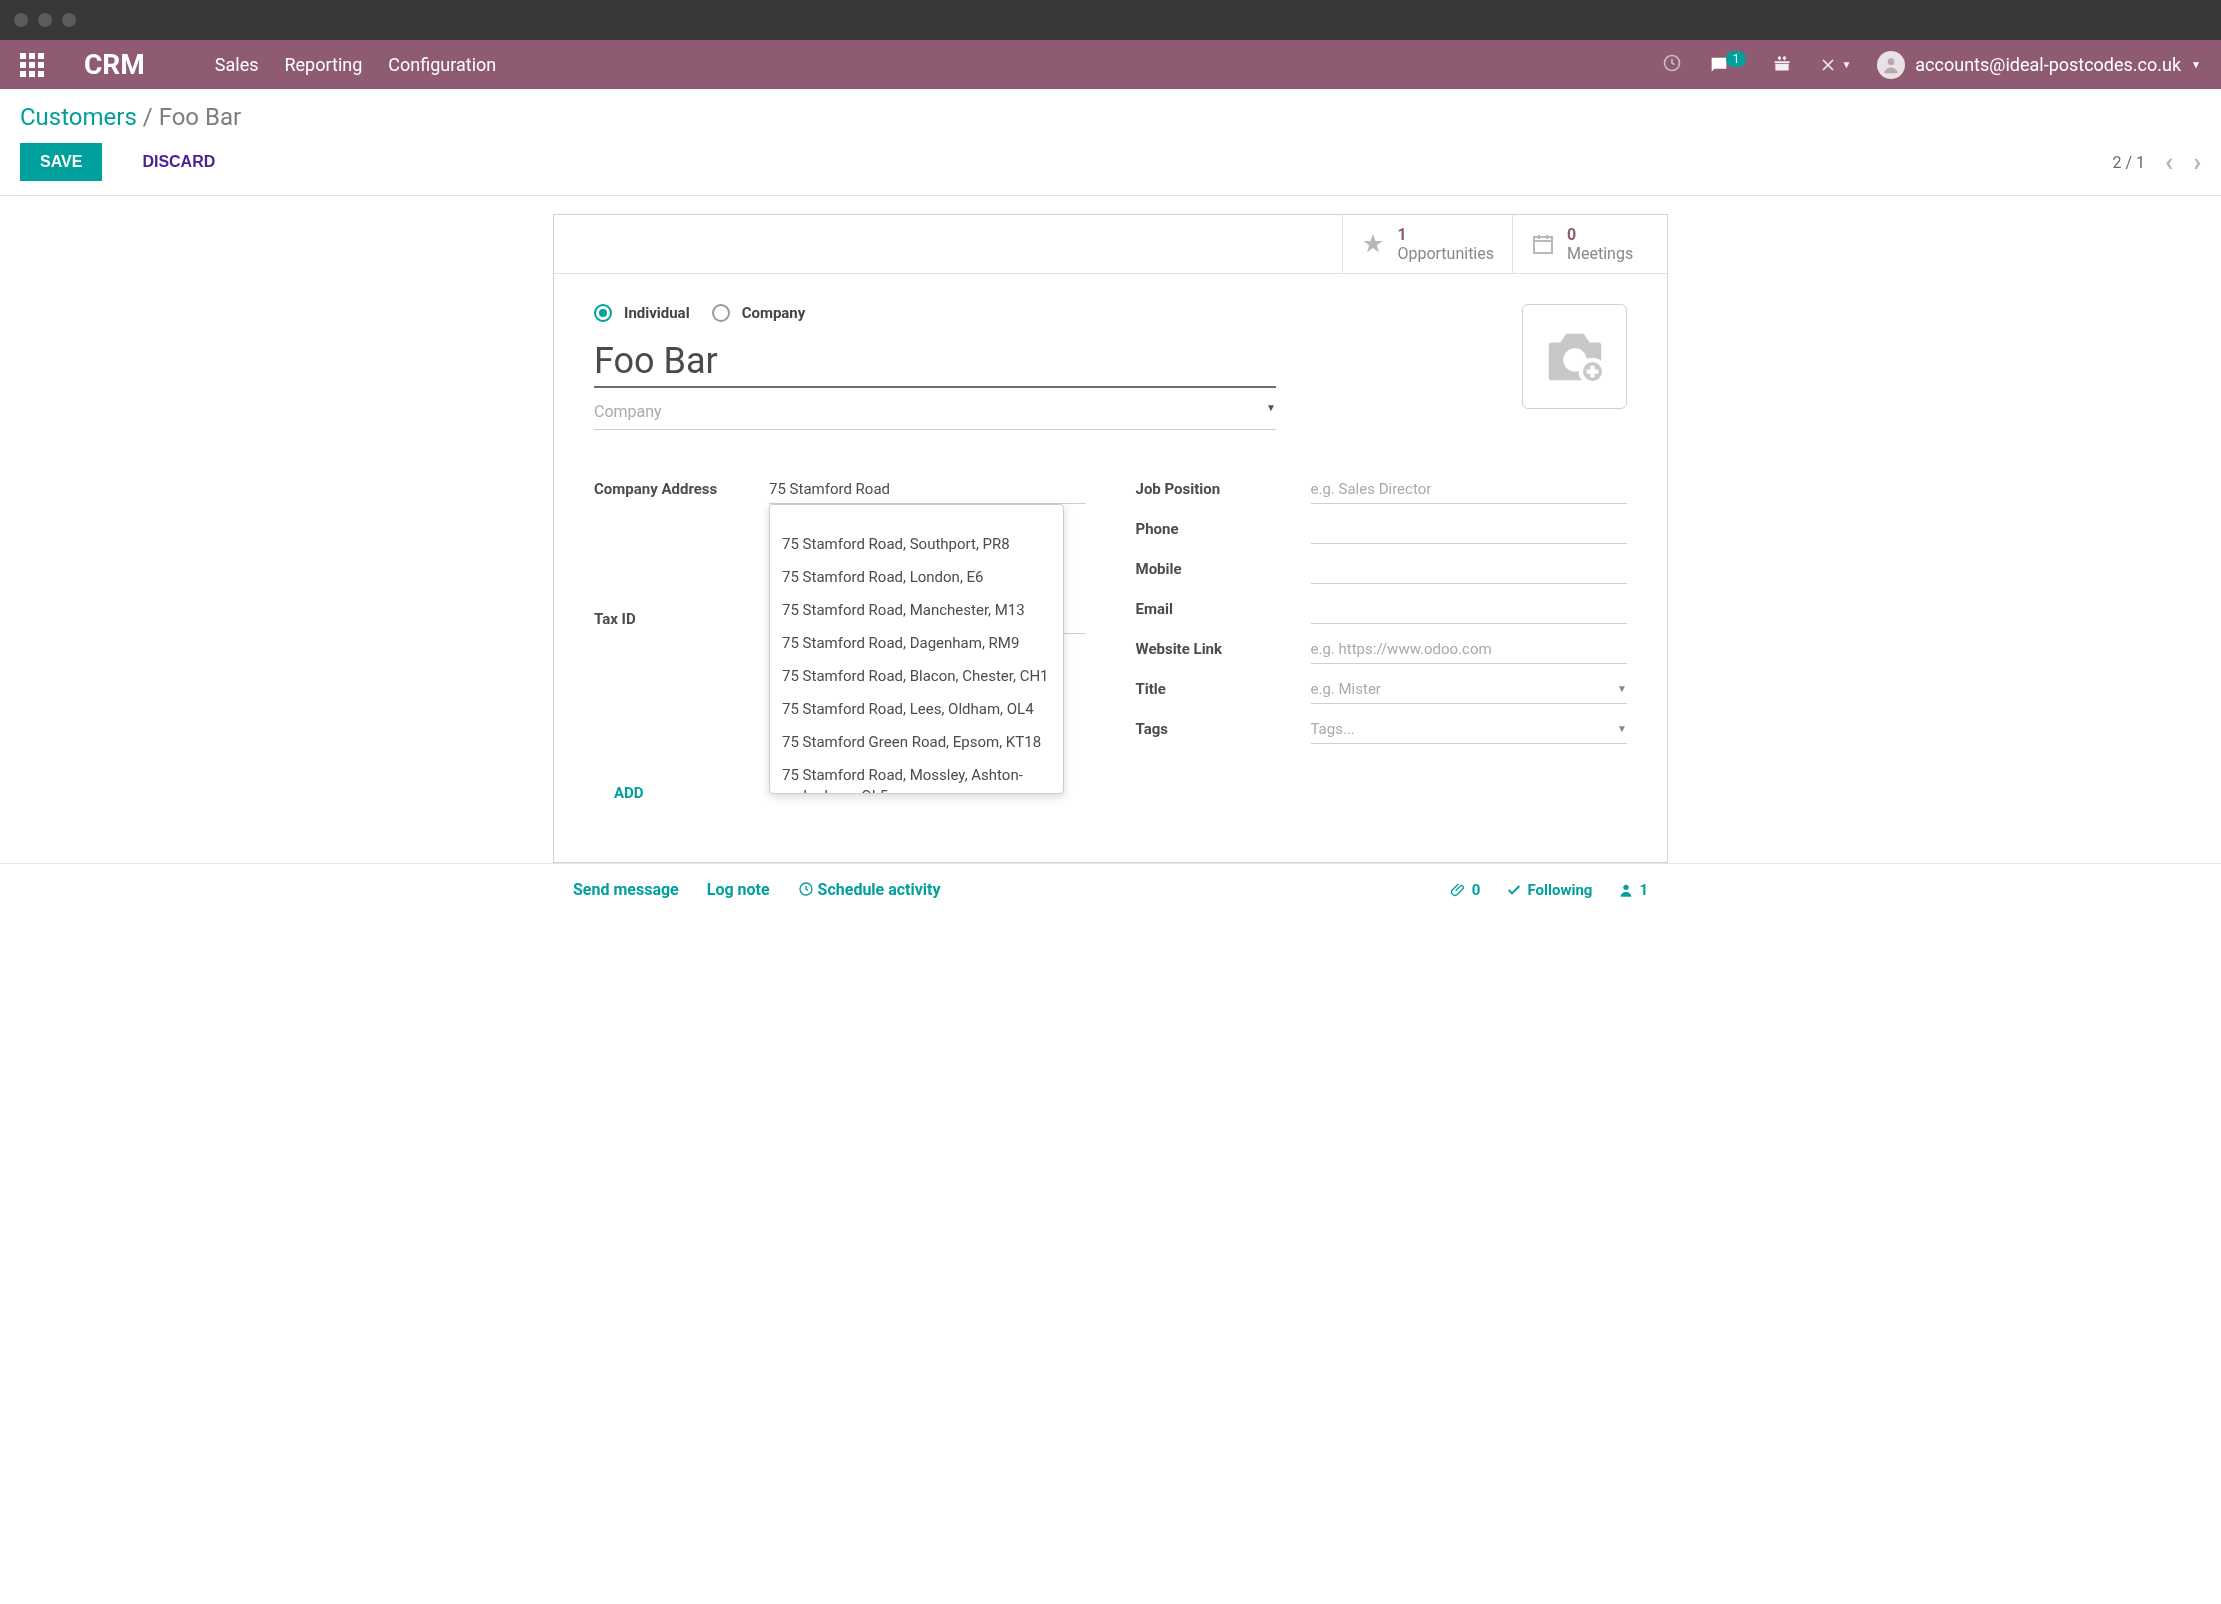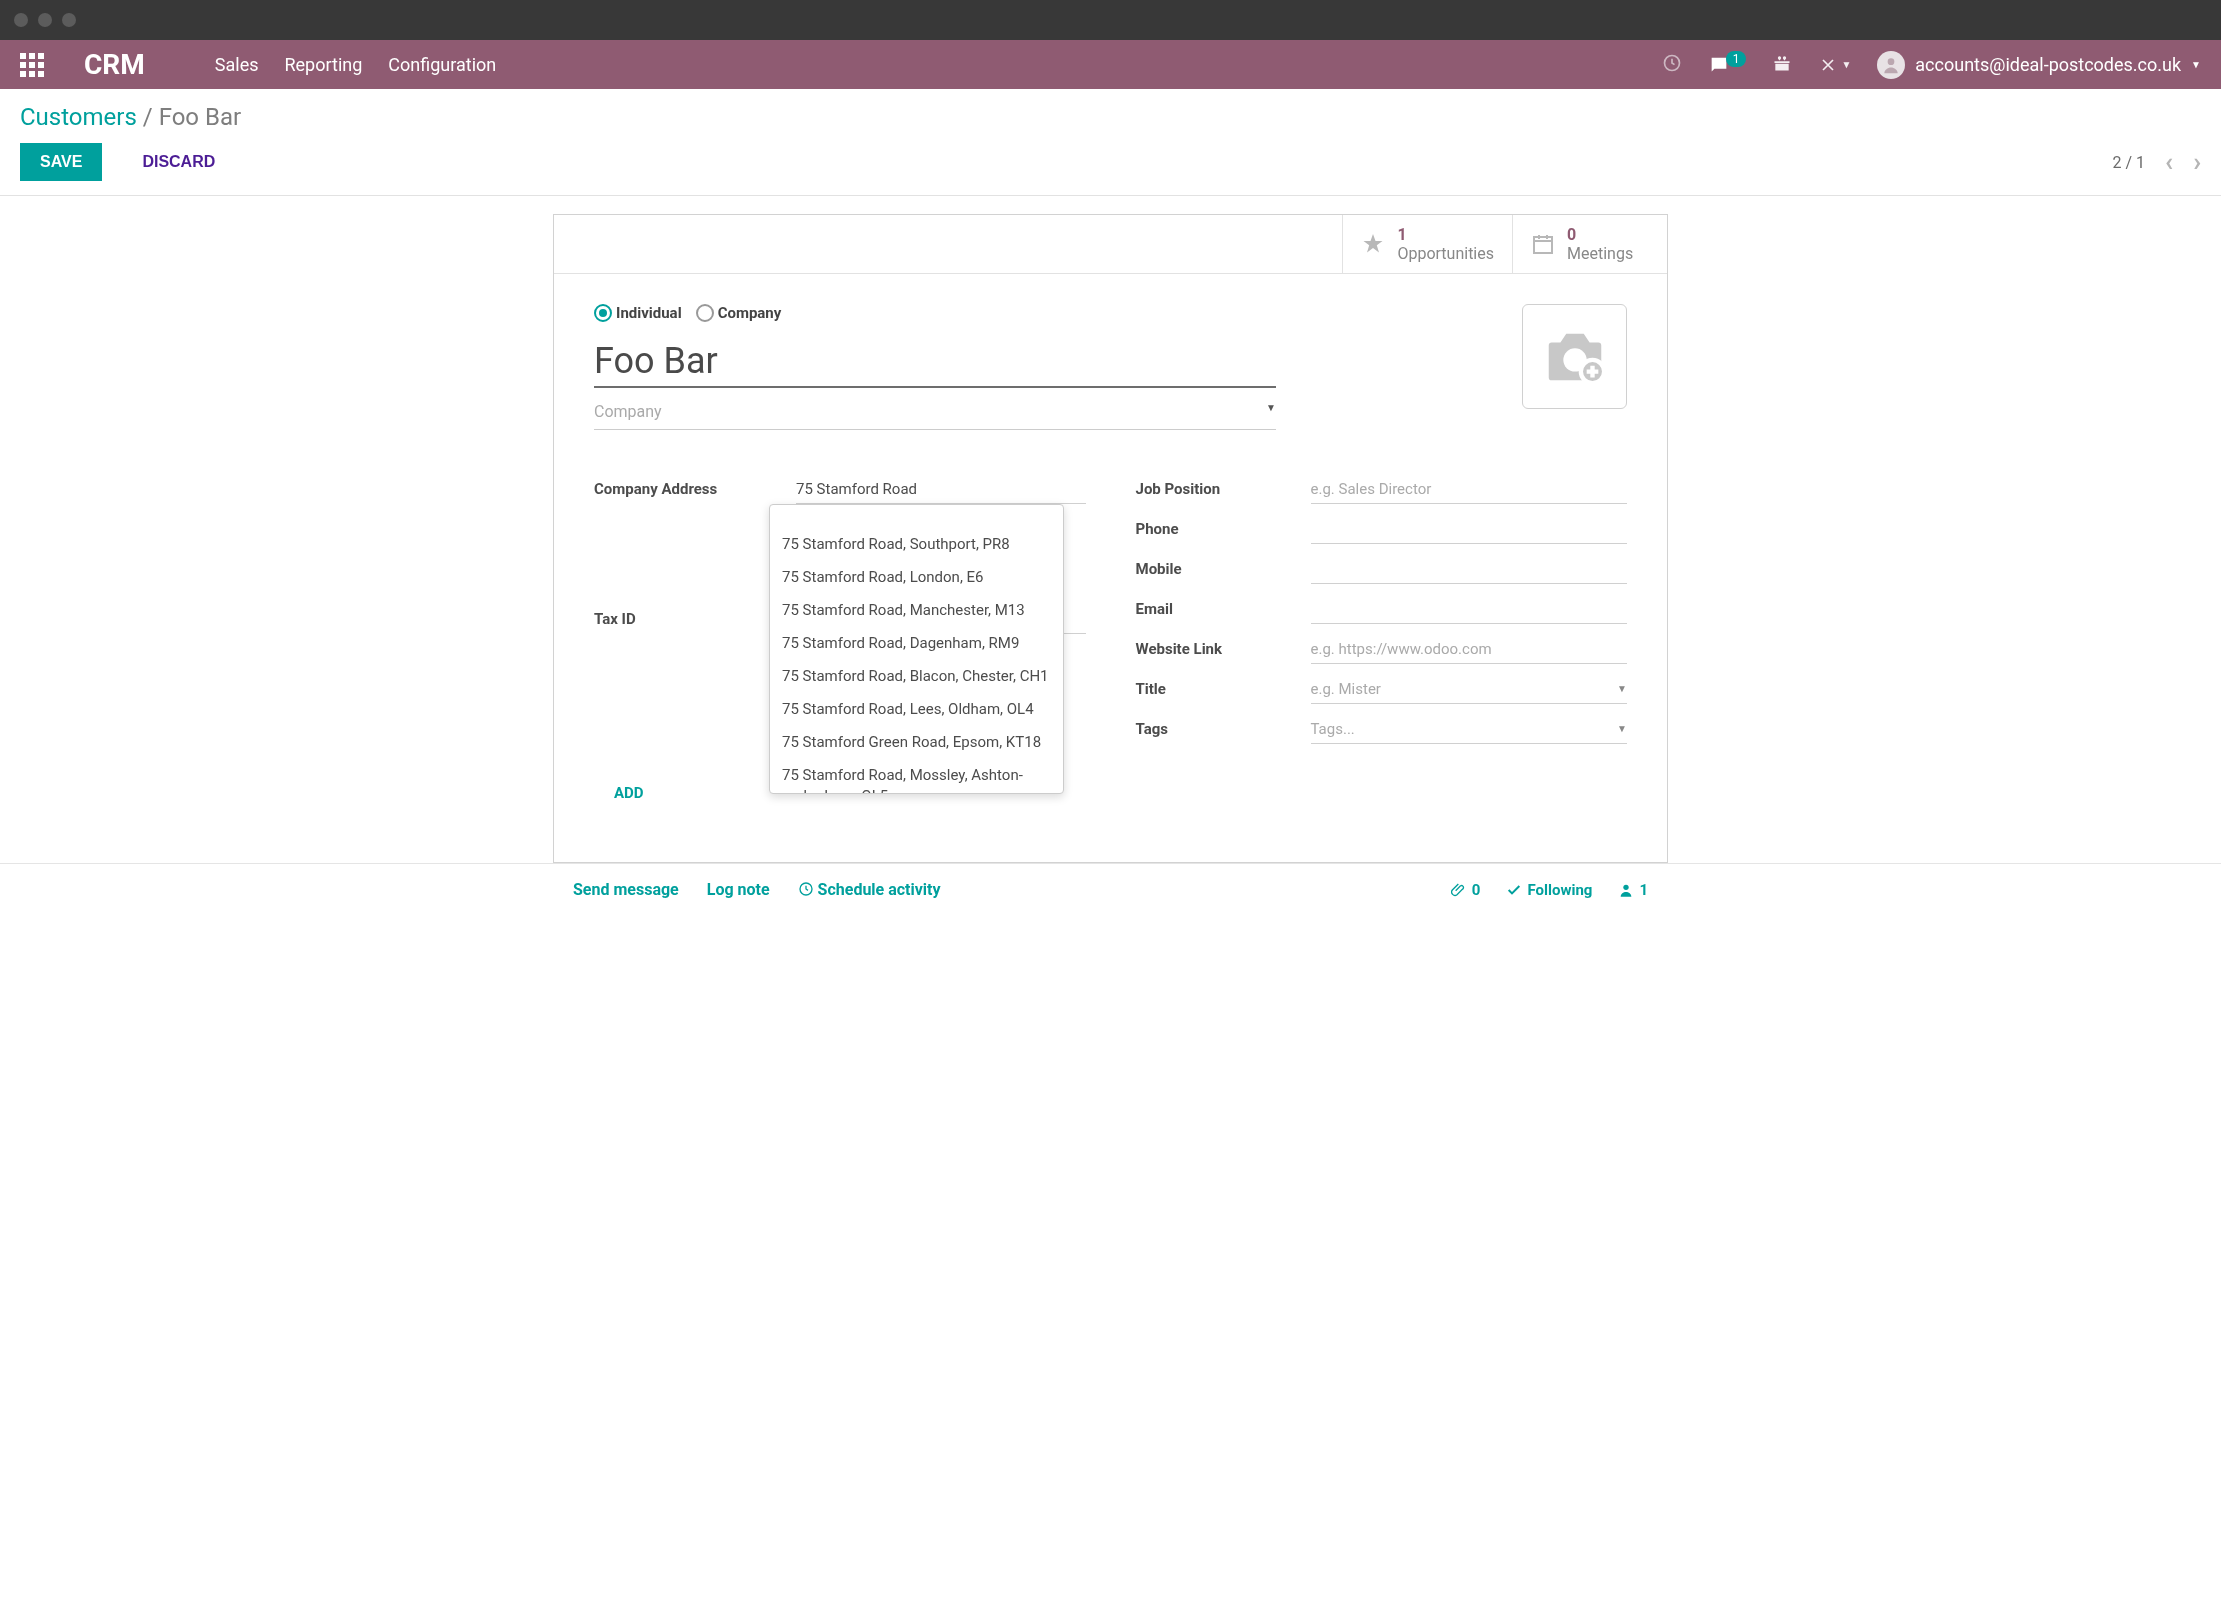--- a/index.html
+++ b/index.html
@@ -35,21 +35,21 @@
 
 .sheet-wrap { display:flex; justify-content:center; padding: 18px 0 0 0; }
 .sheet { width: 1115px; border: 1px solid #d2d2d2; background: #fff; }
 .stat-bar { display: flex; justify-content: flex-end; border-bottom: 1px solid #e2e2e2; }
 .stat-btn { border-left: 1px solid #e2e2e2; padding: 10px 18px; display: flex; align-items: center; gap: 12px; cursor: pointer; min-width:155px; }
 .stat-btn .num { color: #8f5b72; font-weight: 700; font-size: 16px; }
 .stat-btn .lbl { color: #888; font-size: 16px; }
 .stat-btn svg { width: 24px; height: 24px; fill: #b8b8b8; flex-shrink:0; }
 
 .sheet-body { padding: 30px 40px 30px 40px; position: relative; }
-.type-row { display: flex; align-items: flex-end; gap: 4px; margin-bottom: 14px; }
+.type-row { display: flex; align-items: flex-end; gap: 12px; margin-bottom: 14px; }
 .radio { width: 18px; height: 18px; border: 2px solid #00a09d; border-radius: 50%; display: inline-flex; align-items: center; justify-content: center; cursor: pointer; }
 .radio.checked::after { content:''; width: 8px; height: 8px; background: #00a09d; border-radius: 50%; }
 .radio.unchecked { border-color: #999; }
 .type-row label { font-weight: 700; color: #444; font-size: 15px; margin-right: 10px; cursor: pointer; }
 
 .photo-box { position: absolute; right: 40px; top: 30px; width: 105px; height: 105px; border: 1px solid #d0d0d0; border-radius: 6px; display: flex; align-items: center; justify-content: center; cursor: pointer; }
 .photo-box svg { width: 70px; height: 70px; fill: #c8c8c8; }
 
 .name-input { font-size: 36px; border: none; border-bottom: 2px solid #6d6d6d; width: 682px; padding: 4px 0; outline: none; font-family:inherit; color:#4a4a4a; }
 .company-sel { width: 682px; border: none; border-bottom: 1px solid #ccc; padding: 8px 0; color: #aaa; font-size: 16px; display: flex; justify-content: space-between; cursor: pointer; margin-top: 6px; }
@@ -203,21 +203,21 @@
       </div>
 
       <input class="name-input" value="Foo Bar" style="">
       <div class="company-sel">
         <span class="ph">Company</span>
         <span class="caret">▼</span>
       </div>
 
       <div class="fields">
         <div class="col">
-          <div class="field-row" style="position:relative;gap:27px;">
+          <div class="field-row" style="position:relative;">
             <span class="label">Company Address</span>
             <input class="input" value="75 Stamford Road" style="">
           </div>
           <div class="autocomplete">
             <div class="item">75 Stamford Road, Southport, PR8</div>
             <div class="item">75 Stamford Road, London, E6</div>
             <div class="item">75 Stamford Road, Manchester, M13</div>
             <div class="item">75 Stamford Road, Dagenham, RM9</div>
             <div class="item">75 Stamford Road, Blacon, Chester, CH1</div>
             <div class="item">75 Stamford Road, Lees, Oldham, OL4</div>

